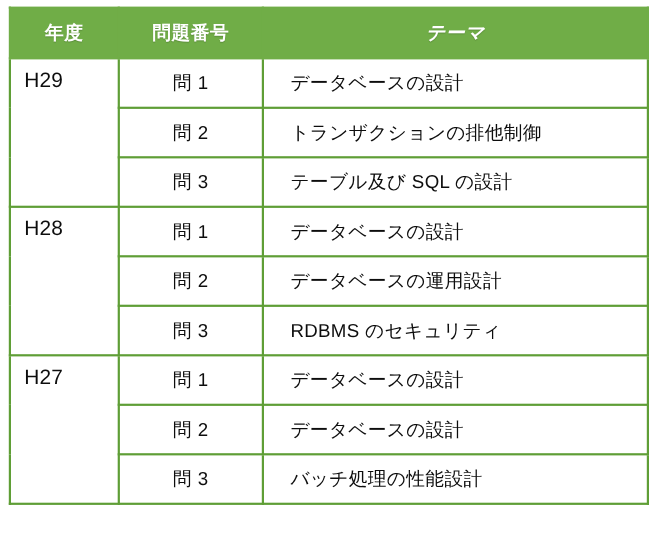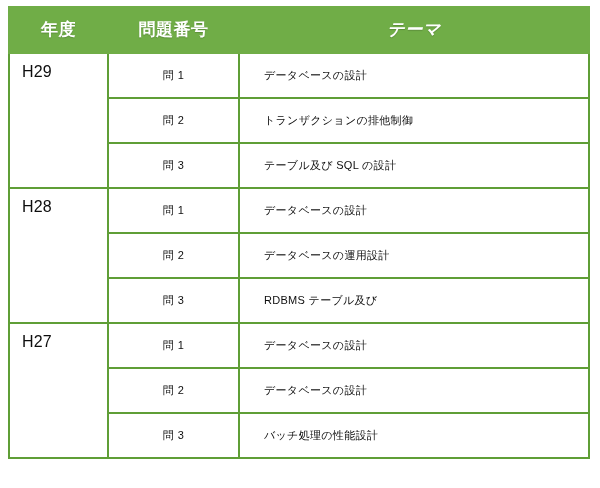--- a/index.html
+++ b/index.html
@@ -52,34 +52,34 @@
     white-space: nowrap;
   }
   thead th.th-year  { border-left: 2px solid #70ad47; }
   thead th.th-theme { border-right: 2px solid #70ad47; font-style: italic; }
 
   
   tbody td {
     border: 2px solid #5f9e36;
     background: #ffffff;
     color: #0d0d0d;
-    font-size: 11px;
+    font-size: 17px;
     height: 43px;
     padding: 0;
     vertical-align: middle;
     white-space: nowrap;
     overflow: hidden;
   }
 
   td.cell-year {
     text-align: left;
     padding-left: 12px;
     vertical-align: top;
     padding-top: 9px;
-    font-size: 16px;
+    font-size: 19px;
     letter-spacing: 0.2px;
   }
 
   td.cell-qno {
     text-align: center;
     letter-spacing: 0.5px;
   }
 
   td.cell-theme {
     text-align: left;
@@ -127,21 +127,21 @@
         <td class="cell-year" rowspan="3">H28</td>
         <td class="cell-qno">問 1</td>
         <td class="cell-theme">データベースの設計</td>
       </tr>
       <tr>
         <td class="cell-qno">問 2</td>
         <td class="cell-theme">データベースの運用設計</td>
       </tr>
       <tr>
         <td class="cell-qno">問 3</td>
-        <td class="cell-theme">RDBMS テーブル及び</td>
+        <td class="cell-theme">RDBMS のセキュリティ</td>
       </tr>
 
       <tr>
         <td class="cell-year" rowspan="3">H27</td>
         <td class="cell-qno">問 1</td>
         <td class="cell-theme">データベースの設計</td>
       </tr>
       <tr>
         <td class="cell-qno">問 2</td>
         <td class="cell-theme">データベースの設計</td>

